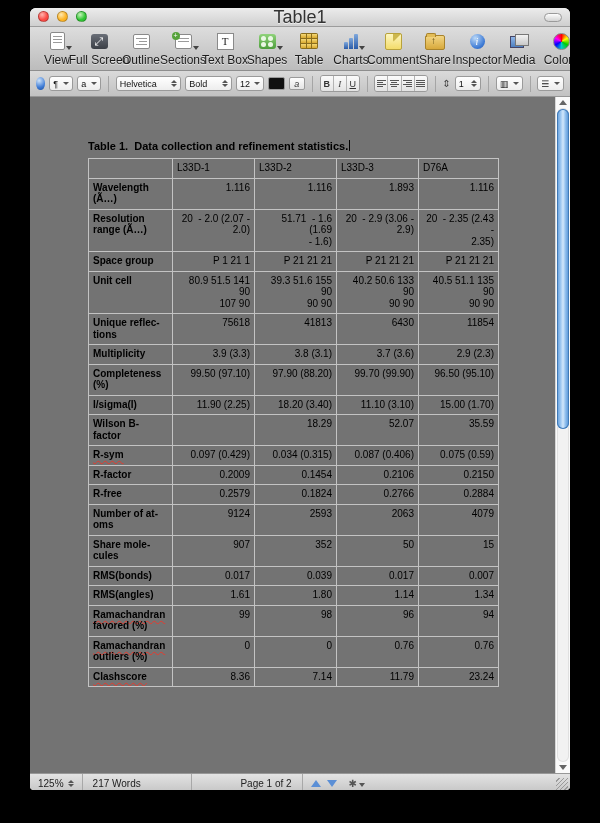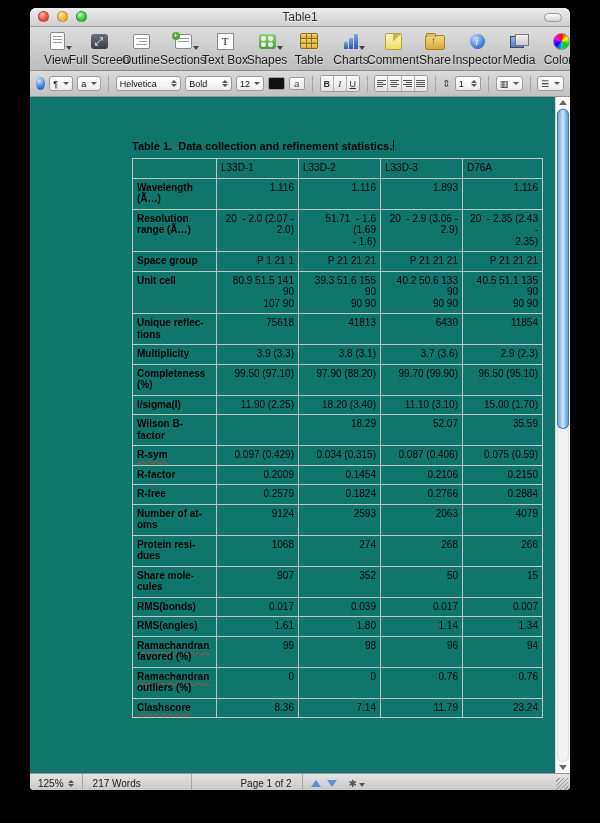--- a/index.html
+++ b/index.html
@@ -16,21 +16,21 @@
   .titlebar{
     height:18px;background:linear-gradient(#ececec,#cfcfcf);
     border-bottom:1px solid #9c9c9c;position:relative;
     display:flex;align-items:center;justify-content:center;
   }
   .traffic{position:absolute;left:8px;top:3px;display:flex;gap:8px;}
   .light{width:11px;height:11px;border-radius:50%;border:1px solid rgba(0,0,0,.25);box-sizing:border-box;}
   .light.red{background:radial-gradient(circle at 35% 30%, #ffb3ad, #fb4a44 60%);}
   .light.yellow{background:radial-gradient(circle at 35% 30%, #ffe9b0, #fdb324 60%);}
   .light.green{background:radial-gradient(circle at 35% 30%, #c8f3bb, #2fc533 60%);}
-  .win-title{font-size:12px;color:#333;text-shadow:0 1px 0 rgba(255,255,255,.6);}
+  .win-title{font-size:18px;color:#333;text-shadow:0 1px 0 rgba(255,255,255,.6);}
   .lozenge{position:absolute;right:8px;top:5px;width:18px;height:9px;border-radius:5px;
     background:linear-gradient(#fdfdfd,#d3d3d3);border:1px solid #9a9a9a;box-sizing:border-box;}
   
   .toolbar{
     height:44px;background:linear-gradient(#dddddd,#bcbcbc);
     border-bottom:1px solid #8e8e8e;display:flex;align-items:flex-start;padding:3px 6px 0 6px;box-sizing:border-box;
   }
   .tb-item{display:flex;flex-direction:column;align-items:center;justify-content:flex-start;
     min-width:34px;padding:0 4px;cursor:default;}
   .tb-item .ic{height:22px;display:flex;align-items:center;justify-content:center;position:relative;}
@@ -85,21 +85,21 @@
   .well{width:22px;height:13px;border:1px solid #9a9a9a;border-radius:2px;box-sizing:border-box;}
   .well.black{background:#111;}
   .well.hl{background:linear-gradient(#fdfdfd,#e4e4e4);display:flex;align-items:center;justify-content:center;font-size:9px;color:#333;font-style:italic;}
   .btn-group{display:flex;border:1px solid #9a9a9a;border-radius:3px;overflow:hidden;height:15px;}
   .btn-group .bib{width:17px;display:flex;align-items:center;justify-content:center;background:linear-gradient(#fbfbfb,#e3e3e3);
     border-right:1px solid #b3b3b3;font-size:9px;color:#333;}
   .btn-group .bib:last-child{border-right:none;}
   .alignlines{display:flex;flex-direction:column;gap:1px;}
   .alignlines i{display:block;height:1px;background:#555;}
   
-  .docarea{position:relative;height:676px;background:#0f766e;display:flex;padding-left:44px;}
+  .docarea{position:relative;height:676px;background:#737373;display:flex;}
   .pagewrap{flex:1;position:relative;overflow:hidden;}
   .doc-caption{position:absolute;left:58px;top:43px;font-size:11px;font-weight:bold;color:#000;white-space:pre-wrap;}
   .caret{display:inline-block;width:1px;height:11px;background:#000;vertical-align:-1px;margin-left:1px;}
   table.stats{position:absolute;left:58px;top:61px;border-collapse:collapse;table-layout:fixed;width:410px;
     font-size:10px;color:#000;}
   table.stats td{border:1px solid #c3c3c3;padding:3px 4px 4px 4px;vertical-align:top;line-height:11.5px;
     white-space:pre-wrap;overflow:hidden;}
   td.col-header{font-weight:normal;text-align:left;}
   td.row-label{font-weight:bold;text-align:left;}
   td.val{text-align:right;}
@@ -492,28 +492,20 @@
             </tr>
             <tr>
               <td class="row-label">Number of at-
 oms</td>
               <td class="val">9124</td>
               <td class="val">2593</td>
               <td class="val">2063</td>
               <td class="val">4079</td>
             </tr>
             <tr>
-              <td class="row-label">Protein resi-
-dues</td>
-              <td class="val">1068</td>
-              <td class="val">274</td>
-              <td class="val">268</td>
-              <td class="val">266</td>
-            </tr>
-            <tr>
               <td class="row-label">Share mole-
 cules</td>
               <td class="val">907</td>
               <td class="val">352</td>
               <td class="val">50</td>
               <td class="val">15</td>
             </tr>
             <tr>
               <td class="row-label">RMS(bonds)</td>
               <td class="val">0.017</td>

